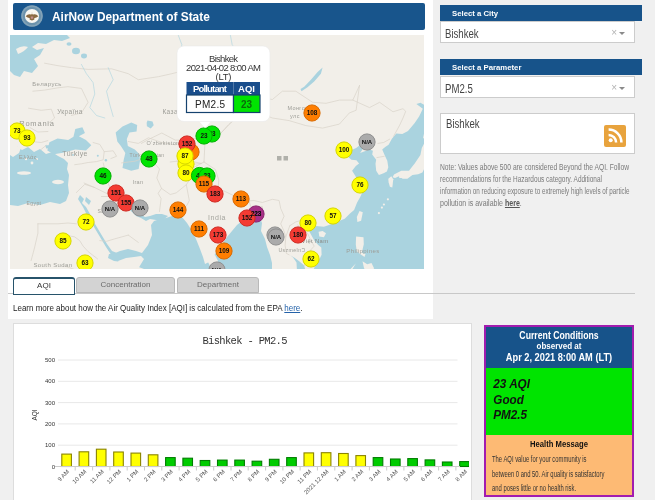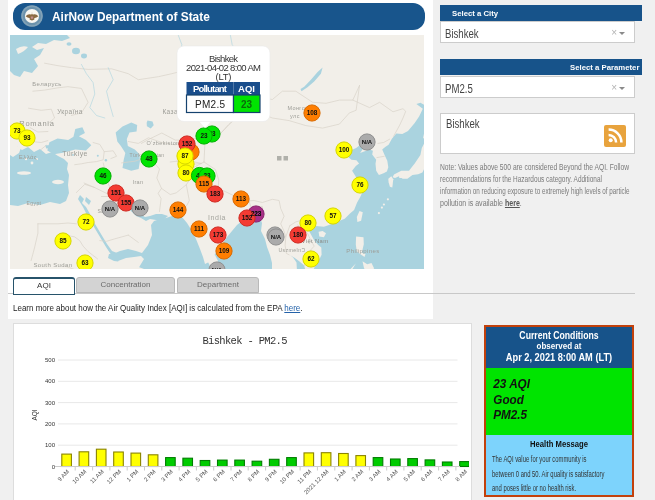--- a/index.html
+++ b/index.html
@@ -1,18 +1,18 @@
 <!DOCTYPE html>
 <html><head>
 <meta charset="utf-8">
 <style>
 html,body{margin:0;padding:0;background:#f0f0f0;font-family:"Liberation Sans",sans-serif;}
 #page{position:relative;width:655px;height:500px;overflow:hidden;}
 #leftcol{position:absolute;left:8px;top:0;width:425px;height:319px;background:#fff;}
-#topbar{position:absolute;left:13px;top:3px;width:412px;height:27px;background:#18558c;border-radius:12px;}
+#topbar{position:absolute;left:13px;top:3px;width:412px;height:27px;background:#18558c;border-radius:2px;}
 #topbar .title{position:absolute;left:39px;top:6px;color:#fff;font-size:13.5px;font-weight:bold;white-space:nowrap;transform:scaleX(0.88);transform-origin:0 0;}
 #seal{position:absolute;left:8px;top:2px;}
 #map{position:absolute;left:10px;top:35px;width:414px;height:234px;background:#f2efe9;overflow:hidden;}
 
 .tab{position:absolute;height:14px;z-index:1;font-size:8px;text-align:center;line-height:14px;border:1px solid #b9b9b9;border-radius:3px 3px 0 0;color:#6b6b6b;background:#d3d3d3;}
 #tabline{position:absolute;left:8px;top:293px;width:627px;border-top:1px solid #c8c8c8;}
 #tab1{left:13px;top:277px;width:60px;height:15px;background:#fff;border:1px solid #27536b;border-top:2px solid #27536b;color:#333;z-index:2;}
 #tab2{left:76px;top:277px;width:97px;}
 #tab3{left:177px;top:277px;width:80px;}
 #learn{position:absolute;left:13px;top:303px;font-size:8.6px;color:#222;white-space:nowrap;transform:scaleX(0.93);transform-origin:0 0;}
@@ -25,21 +25,21 @@
 .sidesel{position:absolute;left:440px;width:195px;height:22px;background:#fff;border:1px solid #ccc;box-sizing:border-box;}
 .sidesel .t{display:inline-block;font-size:12px;color:#444;line-height:24px;margin-left:4px;white-space:nowrap;transform:scaleX(0.8);transform-origin:0 50%;}
 .selx{position:absolute;right:17px;top:5px;color:#b3b3b3;font-size:10px;line-height:12px;}
 .selcaret{position:absolute;right:9px;top:9.5px;width:0;height:0;border-left:3px solid transparent;border-right:3px solid transparent;border-top:3.5px solid #8a8a8a;}
 #rssbox{position:absolute;left:440px;top:113px;width:195px;height:41px;background:#fff;border:1px solid #ccc;box-sizing:border-box;}
 #rssbox .city{position:absolute;left:5px;top:3px;font-size:12px;color:#444;transform:scaleX(0.8);transform-origin:0 0;}
 #rssicon{position:absolute;right:8px;bottom:6px;width:22px;height:22px;background:#e8a33d;border-radius:2px;}
 #note{position:absolute;left:440px;top:161px;font-size:8.4px;color:#7a7a7a;line-height:12px;}#note span{display:inline-block;white-space:nowrap;transform-origin:0 50%;}#n1{transform:scaleX(0.80);}#n2{transform:scaleX(0.77);}#n3{transform:scaleX(0.75);}#n4{transform:scaleX(0.84);}
 #note a{color:#555;font-weight:bold;text-decoration:underline;}
 
-#cc{position:absolute;left:484px;top:325px;width:150px;height:172px;border:2px solid #c2410c;background:#7dd3fc;box-sizing:border-box;}
+#cc{position:absolute;left:484px;top:325px;width:150px;height:172px;border:2px solid #a21caf;background:#fdba74;box-sizing:border-box;}
 #cc .hdr{background:#17538a;color:#fff;text-align:center;height:41px;}
 #cc .hdr .l1{font-size:10px;font-weight:bold;transform:scaleX(0.87);padding-top:3px;}
 #cc .hdr .l2{font-size:9px;font-weight:bold;transform:scaleX(0.89);margin-top:0px;}
 #cc .hdr .l3{font-size:10.5px;font-weight:bold;transform:scaleX(0.88);margin-top:0px;}
 #cc .aqi{background:#00e400;color:#111;text-align:left;height:67px;font-style:italic;}
 #cc .aqi div{font-size:13px;font-weight:bold;transform:scaleX(0.9);}
 #cc .aqi .a1{padding-top:8px;}
 #cc .aqi .a2{margin-top:1px;}#cc .aqi .a3{margin-top:0px;}
 #cc .hm{text-align:center;font-size:9px;font-weight:bold;color:#111;margin-top:4px;transform:scaleX(0.85);}
 #cc .hmtext{font-size:8.5px;color:#333;margin:3px 0 0 6px;line-height:14.6px;white-space:nowrap;transform:scaleX(0.69);transform-origin:0 0;}
@@ -436,21 +436,21 @@
 <line x1="441.9" y1="142.5" x2="441.9" y2="146.5" stroke="#ccc" stroke-width="1"></line>
 <text x="436.2" y="148" font-size="6" fill="#555" text-anchor="end" transform="rotate(-45 436.2 148)">7 AM</text>
 <rect x="445.7" y="137.6" width="9.6" height="4.9" fill="#00cc00" stroke="#007d00" stroke-width="1.1"></rect>
 <line x1="459.2" y1="142.5" x2="459.2" y2="146.5" stroke="#ccc" stroke-width="1"></line>
 <text x="453.5" y="148" font-size="6" fill="#555" text-anchor="end" transform="rotate(-45 453.5 148)">8 AM</text>
 <line x1="41" y1="142.5" x2="446" y2="142.5" stroke="#ccc" stroke-width="1"></line>
       </svg></div>
 
   <div class="sideheader" style="top:5px;"><span>Select a City</span></div>
   <div class="sidesel" style="top:21px;"><span class="t">Bishkek</span><span class="selx">×</span><span class="selcaret"></span></div>
-  <div class="sideheader" style="top:59px;text-align:right;"><span>Select a Parameter</span></div>
+  <div class="sideheader" style="top:59px;"><span>Select a Parameter</span></div>
   <div class="sidesel" style="top:76px;"><span class="t">PM2.5</span><span class="selx">×</span><span class="selcaret"></span></div>
   <div id="rssbox">
     <div class="city">Bishkek</div>
     <div id="rssicon">
       <svg width="22" height="22" viewBox="0 0 22 22">
         <circle cx="6.7" cy="15.3" r="2" fill="#fff"></circle>
         <path d="M4.6 9.9 a7.5 7.5 0 0 1 7.5 7.5" stroke="#fff" stroke-width="2.5" fill="none"></path>
         <path d="M4.6 4.6 a12.8 12.8 0 0 1 12.8 12.8" stroke="#fff" stroke-width="2.5" fill="none"></path>
       </svg>
     </div>

